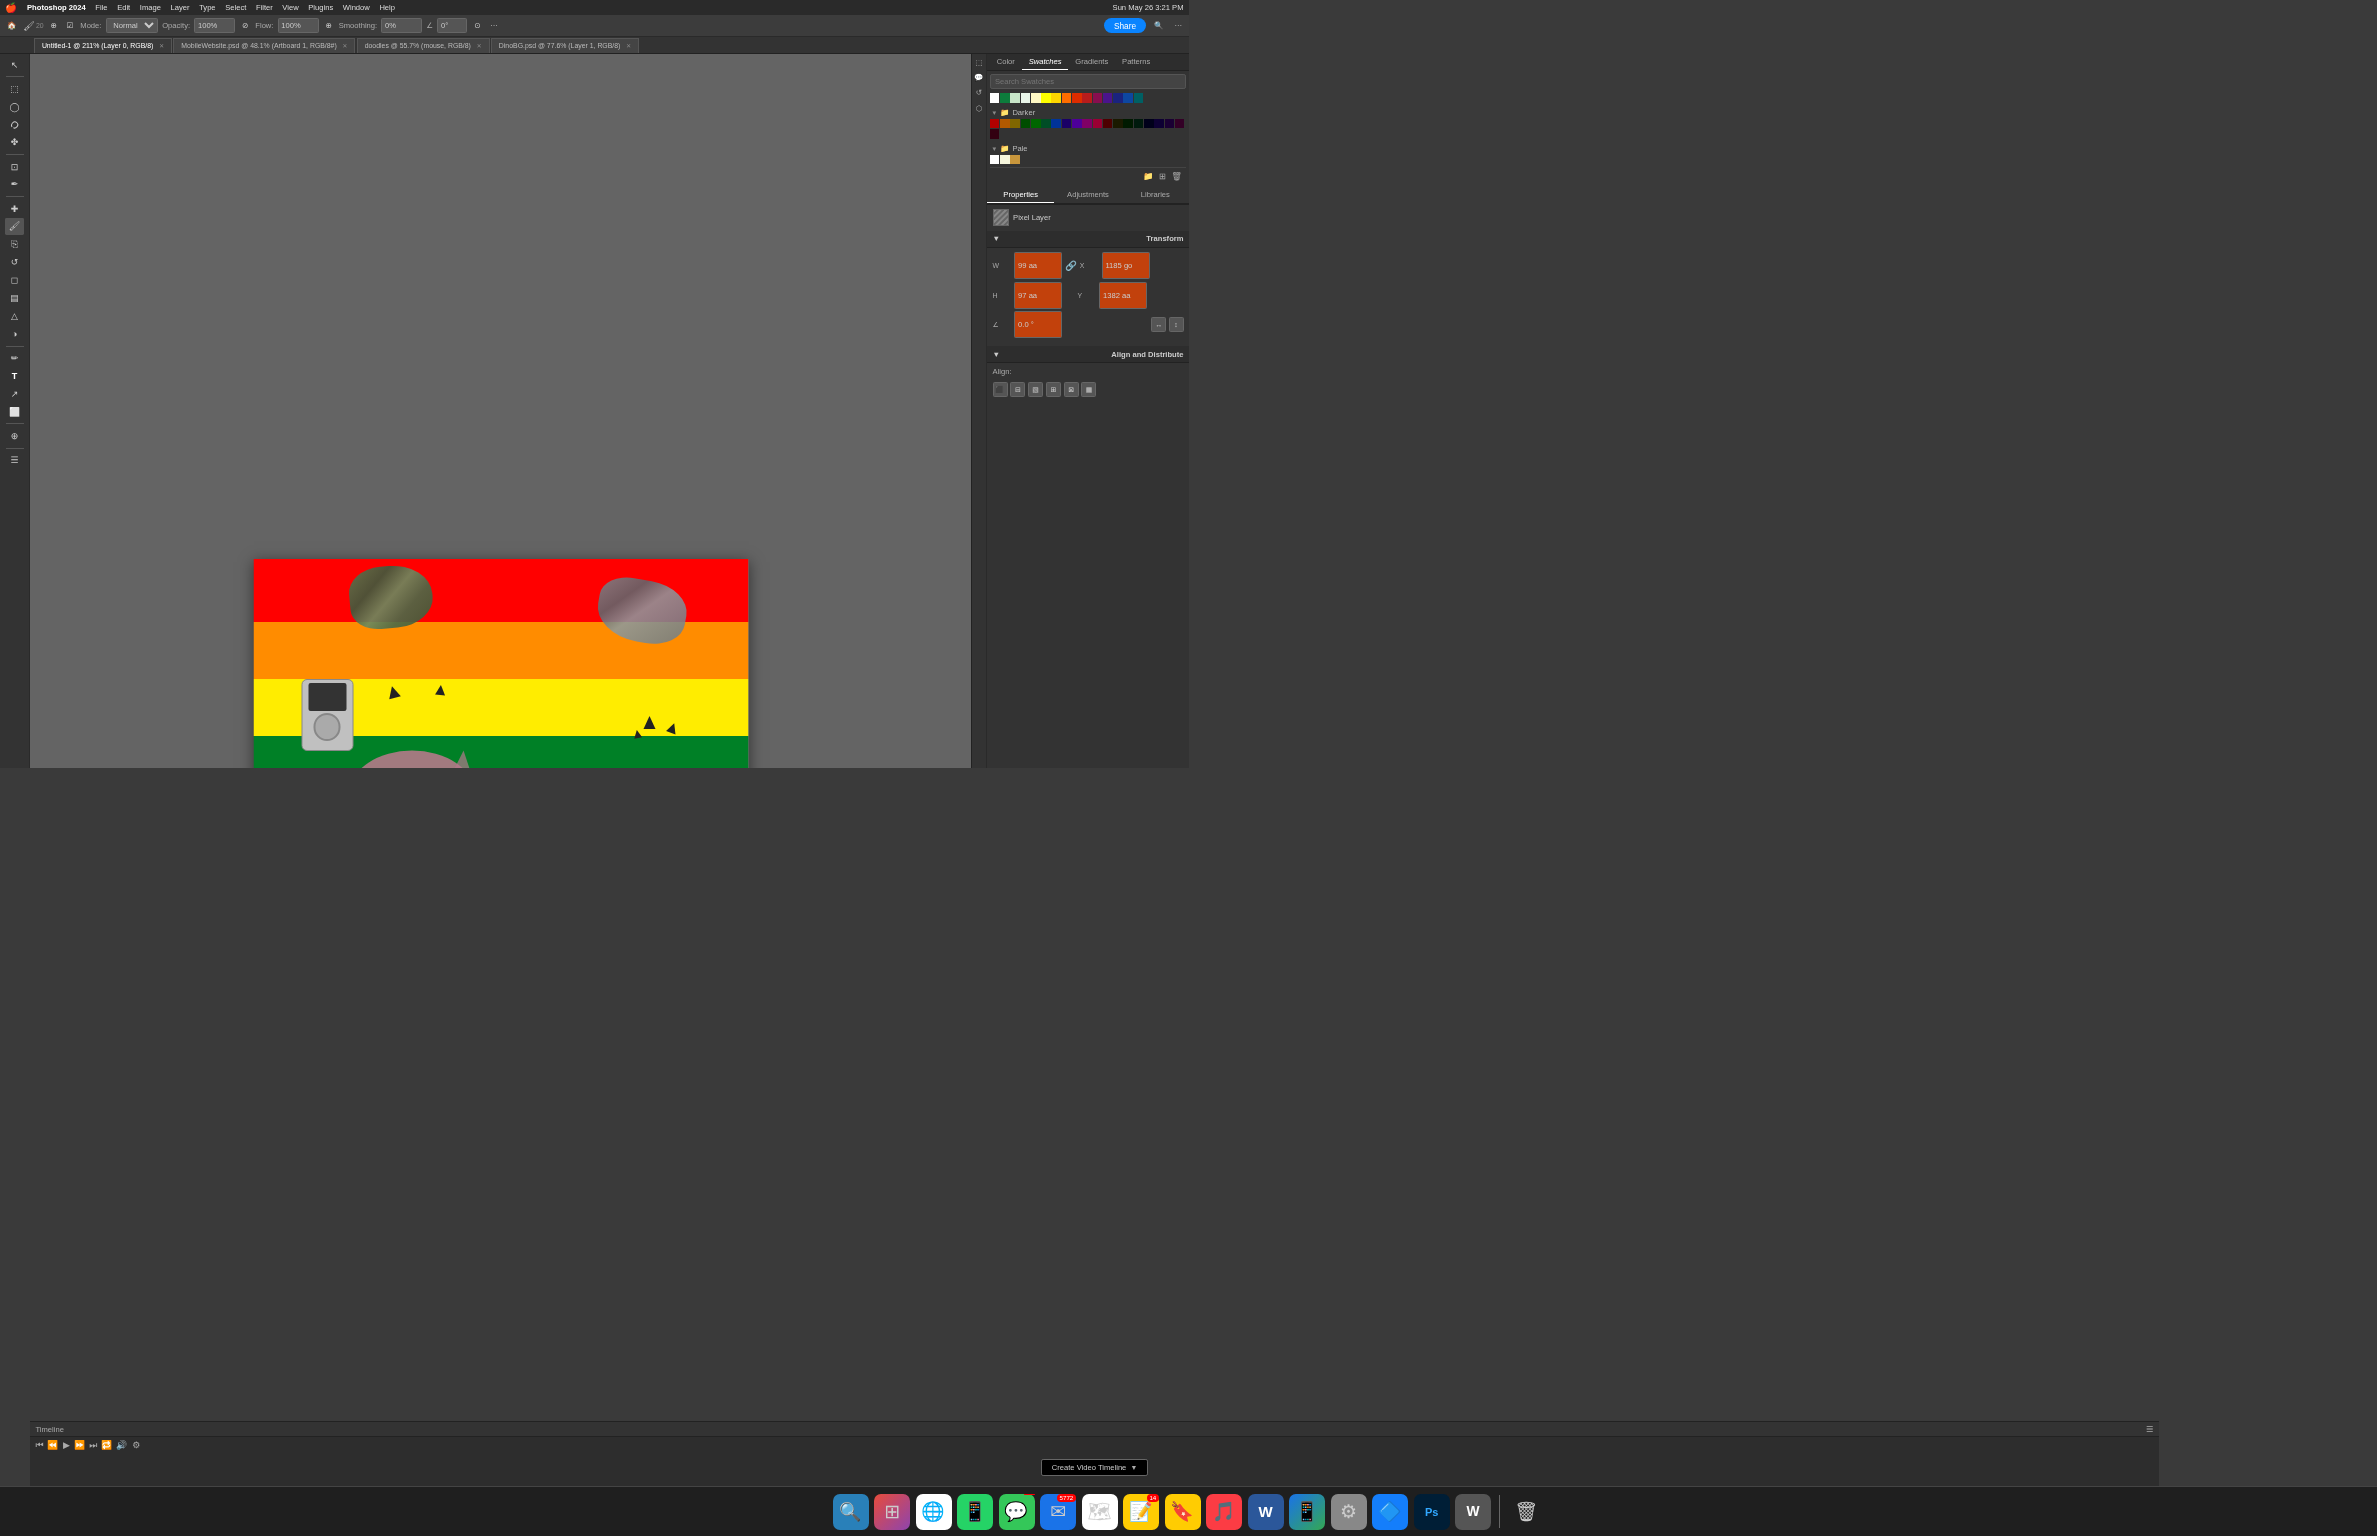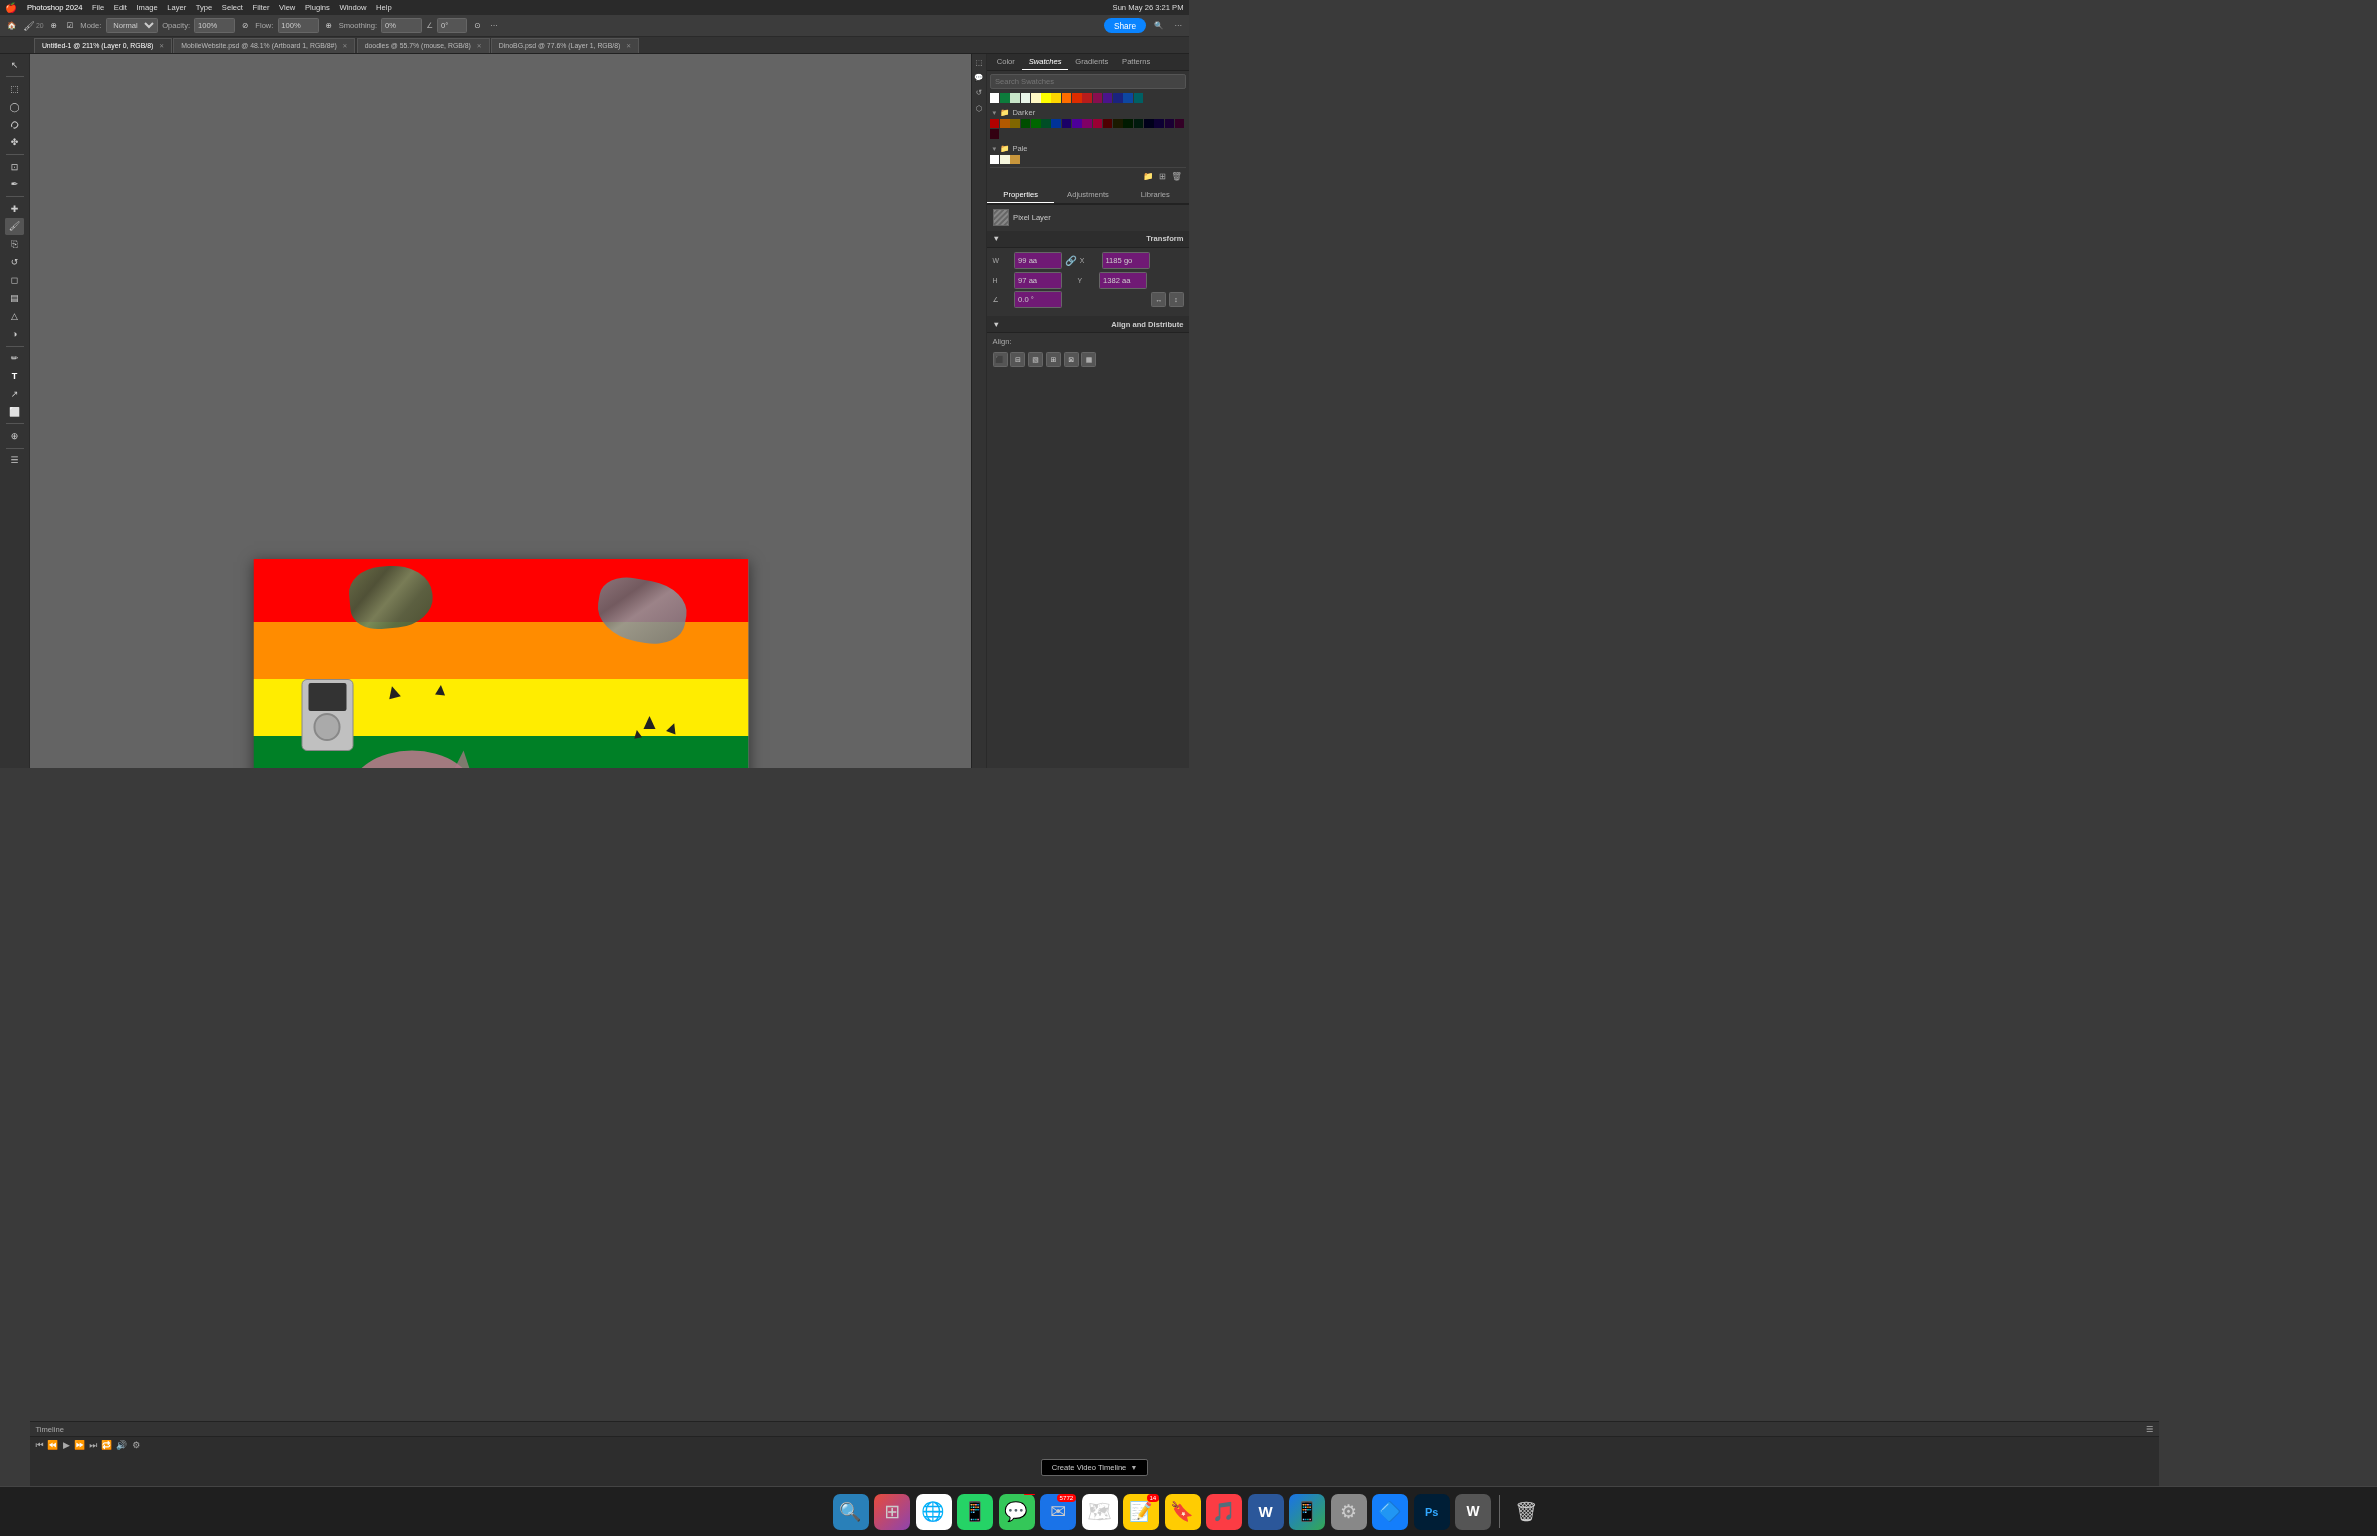--- a/index.html
+++ b/index.html
@@ -22,21 +22,21 @@
       align-items: center;
       padding: 0 5.5px;
       gap: 9.6px;
       color: #ddd;
       font-size: 7.6px;
       position: relative;
       z-index: 100;
     }
     .menubar-apple { font-size: 9.6px; color: #ddd; }
     .menubar-item { cursor: pointer; white-space: nowrap; }
-    .menubar-app-name { font-weight: 400; color: #fff; }
+    .menubar-app-name { font-weight: 700; color: #fff; }
     .menubar-right {
       margin-left: auto;
       display: flex;
       align-items: center;
       gap: 6.9px;
       font-size: 7.6px;
     }
 
     
     #toolbar {
@@ -340,28 +340,28 @@
     }
     .prop-row {
       display: flex;
       align-items: center;
       gap: 2.8px;
       margin-bottom: 2.8px;
       font-size: 7.6px;
     }
     .prop-label { color: #aaa; width: 19px; font-size: 6.9px; flex-shrink: 0; }
     .prop-input {
-      background: #701a75;
+      background: #c2410c;
       border: 0.7px solid #666;
       color: #ccc;
       padding: 0.7px 2.8px;
       font-size: 7.6px;
       border-radius: 1.4px;
       width: 48px;
-      height: 17px;
+      height: 27px;
     }
     .prop-chain-icon { color: #888; font-size: 9.6px; }
     .pixel-layer-row {
       display: flex;
       align-items: center;
       gap: 4.1px;
       font-size: 7.6px;
       color: #ccc;
     }
     .pixel-layer-thumb {

